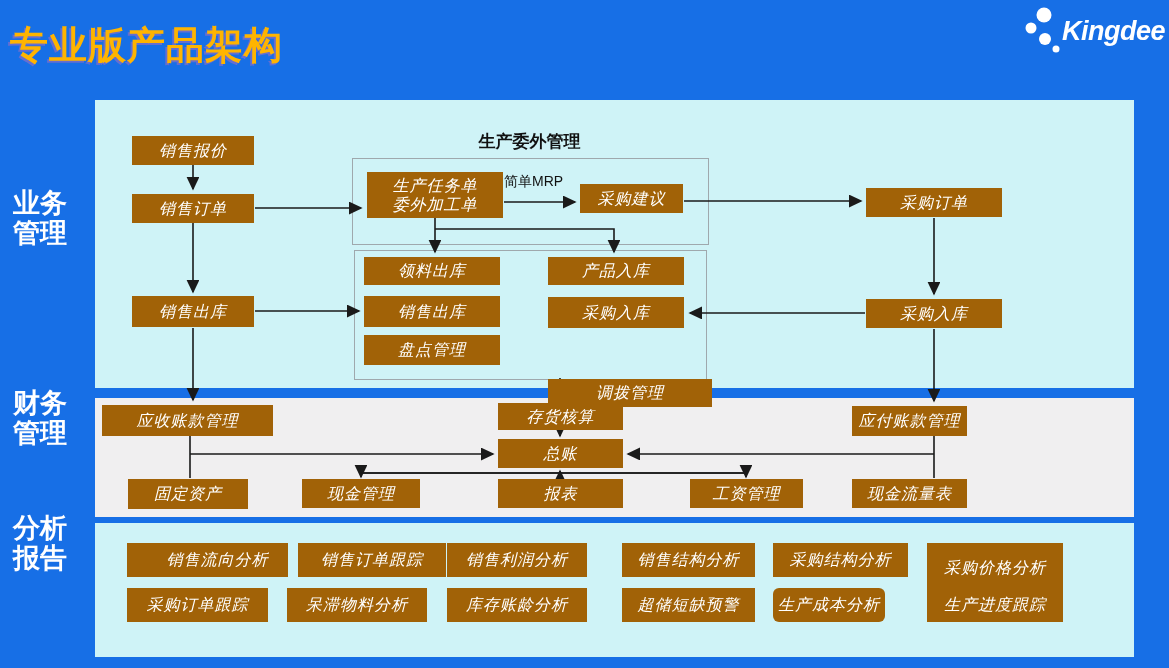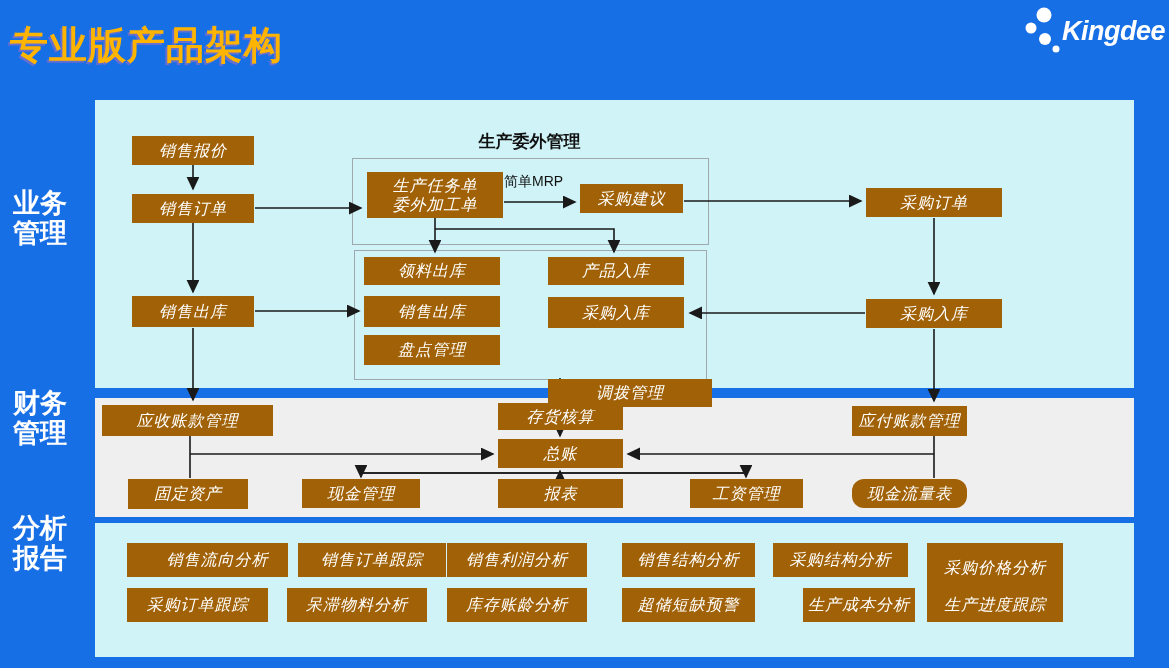--- a/index.html
+++ b/index.html
@@ -136,27 +136,27 @@
 <div class="box" style="left:548px;top:339px;width:164px;height:28px;margin-top:40px;">调拨管理</div>
 
 <div class="box" style="left:102px;top:405px;width:171px;height:31px;">应收账款管理</div>
 <div class="box" style="left:498px;top:403px;width:125px;height:27px;">存货核算</div>
 <div class="box" style="left:498px;top:439px;width:125px;height:29px;">总账</div>
 <div class="box" style="left:852px;top:406px;width:115px;height:30px;">应付账款管理</div>
 <div class="box" style="left:128px;top:479px;width:120px;height:30px;">固定资产</div>
 <div class="box" style="left:302px;top:479px;width:118px;height:29px;">现金管理</div>
 <div class="box" style="left:498px;top:479px;width:125px;height:29px;">报表</div>
 <div class="box" style="left:690px;top:479px;width:113px;height:29px;">工资管理</div>
-<div class="box" style="left:852px;top:479px;width:115px;height:29px;border-radius:12px;">现金流量表</div>
+<div class="box" style="left:852px;top:479px;width:115px;height:29px;">现金流量表</div>
 
 <div class="box analysis-box" style="left:127px;top:543px;width:141px;height:34px;padding-left:20px;">销售流向分析</div>
 <div class="box analysis-box" style="left:298px;top:543px;width:148px;height:34px;">销售订单跟踪</div>
 <div class="box analysis-box" style="left:447px;top:543px;width:140px;height:34px;">销售利润分析</div>
 <div class="box analysis-box" style="left:622px;top:543px;width:133px;height:34px;">销售结构分析</div>
 <div class="box analysis-box" style="left:773px;top:543px;width:135px;height:34px;">采购结构分析</div>
 <div class="box analysis-box" style="left:927px;top:543px;width:136px;height:50px;">采购价格分析</div>
 
 <div class="box analysis-box" style="left:127px;top:588px;width:141px;height:34px;">采购订单跟踪</div>
 <div class="box analysis-box" style="left:287px;top:588px;width:140px;height:34px;">呆滞物料分析</div>
 <div class="box analysis-box" style="left:447px;top:588px;width:140px;height:34px;">库存账龄分析</div>
 <div class="box analysis-box" style="left:622px;top:588px;width:133px;height:34px;">超储短缺预警</div>
-<div class="box analysis-box" style="left:803px;top:588px;width:112px;height:34px;">生产成本分析</div>
+<div class="box analysis-box" style="left:773px;top:588px;width:112px;height:34px;border-radius:6px;">生产成本分析</div>
 <div class="box analysis-box" style="left:927px;top:588px;width:136px;height:34px;">生产进度跟踪</div>
 
 </body></html>

